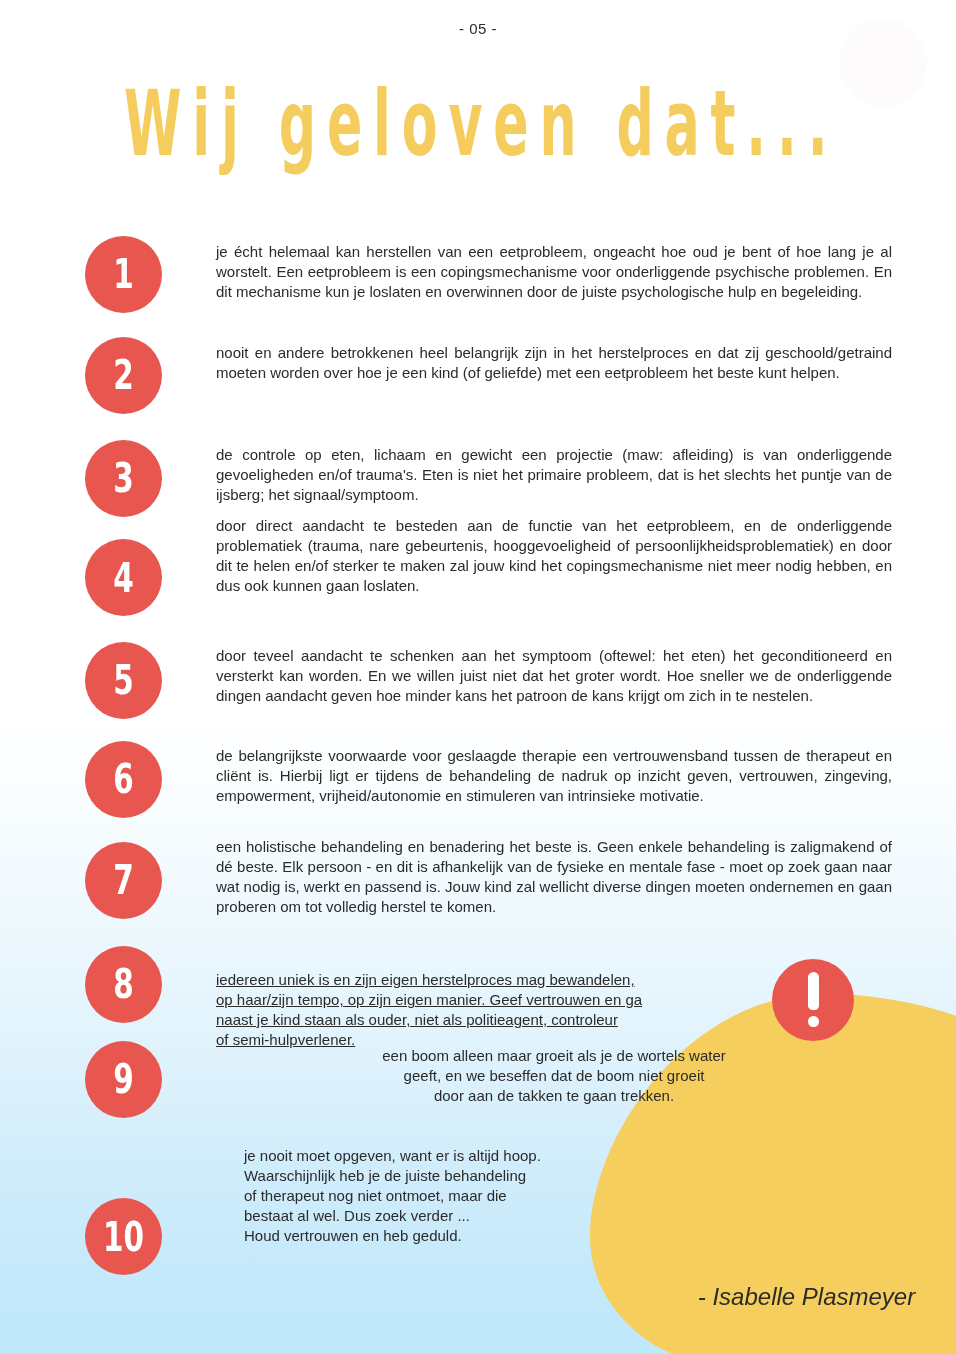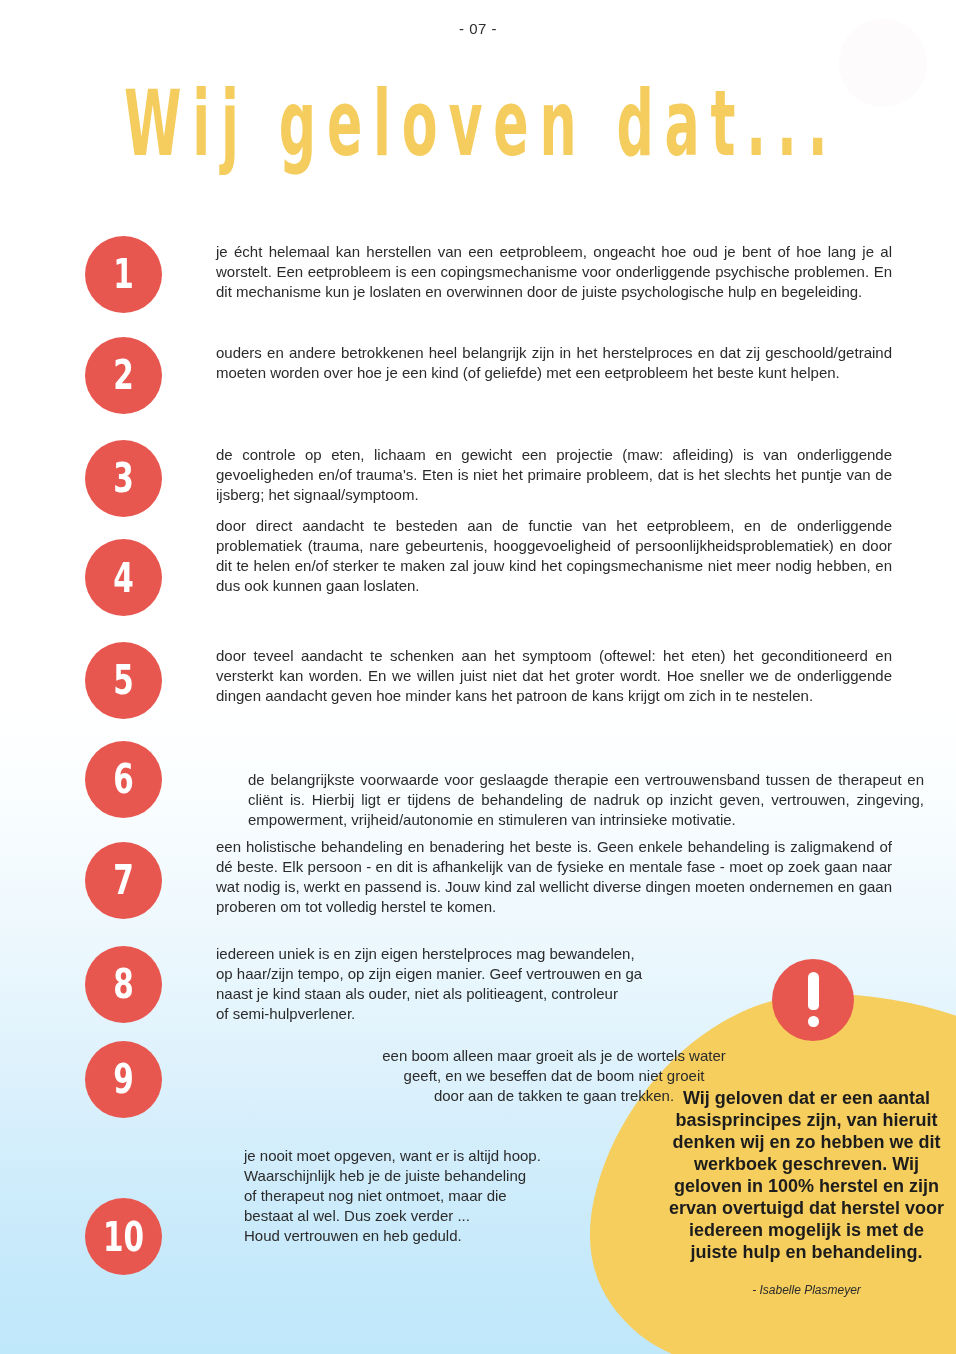--- a/index.html
+++ b/index.html
@@ -41,64 +41,63 @@
            pointer-events:none;}
   .excl{position:absolute;left:772px;top:959px;width:82px;height:82px;
         border-radius:50%;background:#e8574f;}
   .excl .stem{position:absolute;left:35.5px;top:13px;width:11.5px;height:38px;
         background:#fff;border-radius:6px 6px 5px 5px;}
   .excl .dot{position:absolute;left:36px;top:57px;width:10.5px;height:10.5px;
         border-radius:50%;background:#fff;}
   .quote{position:absolute;left:666px;top:1087px;width:281px;text-align:center;
          font-size:18px;line-height:22px;font-weight:bold;color:#1c1c1c;}
   .author{position:absolute;left:666px;top:1283px;width:281px;text-align:center;
-          font-size:12px;font-style:italic;color:#2b2b2b;}
+          font-size:24px;font-style:italic;color:#2b2b2b;}
 </style>
 </head>
 <body>
 
 <div class="page">
 
   <svg class="blobsvg" viewBox="0 0 956 1354" xmlns="http://www.w3.org/2000/svg">
     <path d="M815 994 C 720 998 640 1075 606 1160
              C 578 1232 585 1290 640 1335
              C 680 1368 760 1380 830 1380
              L 1010 1380 L 1010 1040
              C 960 1010 880 992 815 994 Z" fill="#f6ce5d"></path>
   </svg>
 
-  <div class="pageno">- 07 -</div>
+  <div class="pageno">- 05 -</div>
 
   <svg class="logo" viewBox="0 0 88 88" xmlns="http://www.w3.org/2000/svg">
     <circle cx="44" cy="44" r="44" fill="#fdfbfb"></circle>
   </svg>
 
   <div class="title-wrap">
     <div class="title">Wij geloven dat...</div>
   </div>
 
   <div class="excl">
     <div class="stem"></div>
     <div class="dot"></div>
   </div>
 
-  <div class="quote">Wij geloven dat er een aantal basisprincipes zijn, van hieruit denken wij en zo hebben we dit werkboek geschreven. Wij geloven in 100% herstel en zijn ervan overtuigd dat herstel voor iedereen mogelijk is met de juiste hulp en behandeling.</div>
   <div class="author">- Isabelle Plasmeyer</div>
 
 <div class="item">
       <div class="circle" style="top: 235.5px;">
         <span>1</span>
       </div>
       <div class="body" style="top: 242px;">je écht helemaal kan herstellen van een eetprobleem, ongeacht hoe oud je bent of hoe lang je al worstelt. Een eetprobleem is een copingsmechanisme voor onderliggende psychische problemen. En dit mechanisme kun je loslaten en overwinnen door de juiste psychologische hulp en begeleiding.</div>
     </div>
     <div class="item">
       <div class="circle" style="top: 336.5px;">
         <span>2</span>
       </div>
-      <div class="body" style="top: 343px;">ouders en andere betrokkenen heel belangrijk zijn in het herstelproces en dat zij geschoold/getraind moeten worden over hoe je een kind (of geliefde) met een eetprobleem het beste kunt helpen.</div>
+      <div class="body" style="top: 343px;">nooit en andere betrokkenen heel belangrijk zijn in het herstelproces en dat zij geschoold/getraind moeten worden over hoe je een kind (of geliefde) met een eetprobleem het beste kunt helpen.</div>
     </div>
     <div class="item">
       <div class="circle" style="top: 439.5px;">
         <span>3</span>
       </div>
       <div class="body" style="top: 445px;">de controle op eten, lichaam en gewicht een projectie (maw: afleiding) is van onderliggende gevoeligheden en/of trauma's. Eten is niet het primaire probleem, dat is het slechts het puntje van de ijsberg; het signaal/symptoom.</div>
     </div>
     <div class="item">
       <div class="circle" style="top: 539px;">
         <span>4</span>
@@ -108,33 +107,33 @@
     <div class="item">
       <div class="circle" style="top: 641.5px;">
         <span>5</span>
       </div>
       <div class="body" style="top: 646px;">door teveel aandacht te schenken aan het symptoom (oftewel: het eten) het geconditioneerd en versterkt kan worden. En we willen juist niet dat het groter wordt. Hoe sneller we de onderliggende dingen aandacht geven hoe minder kans het patroon de kans krijgt om zich in te nestelen.</div>
     </div>
     <div class="item">
       <div class="circle" style="top: 740.5px;">
         <span>6</span>
       </div>
-      <div class="body" style="top: 770px; margin-left: 32px;">de belangrijkste voorwaarde voor geslaagde therapie een vertrouwensband tussen de therapeut en cliënt is. Hierbij ligt er tijdens de behandeling de nadruk op inzicht geven, vertrouwen, zingeving, empowerment, vrijheid/autonomie en stimuleren van intrinsieke motivatie.</div>
+      <div class="body" style="top: 746px;">de belangrijkste voorwaarde voor geslaagde therapie een vertrouwensband tussen de therapeut en cliënt is. Hierbij ligt er tijdens de behandeling de nadruk op inzicht geven, vertrouwen, zingeving, empowerment, vrijheid/autonomie en stimuleren van intrinsieke motivatie.</div>
     </div>
     <div class="item">
       <div class="circle" style="top: 841.5px;">
         <span>7</span>
       </div>
       <div class="body" style="top: 837px;">een holistische behandeling en benadering het beste is. Geen enkele behandeling is zaligmakend of dé beste. Elk persoon - en dit is afhankelijk van de fysieke en mentale fase - moet op zoek gaan naar wat nodig is, werkt en passend is. Jouw kind zal wellicht diverse dingen moeten ondernemen en gaan proberen om tot volledig herstel te komen.</div>
     </div>
     <div class="item">
       <div class="circle" style="top: 945.5px;">
         <span>8</span>
       </div>
-      <div class="body plain" style="top: 944px;">iedereen uniek is en zijn eigen herstelproces mag bewandelen,
+      <div class="body plain" style="top: 970px; text-decoration: underline;">iedereen uniek is en zijn eigen herstelproces mag bewandelen,
 op haar/zijn tempo, op zijn eigen manier. Geef vertrouwen en ga
 naast je kind staan als ouder, niet als politieagent, controleur
 of semi-hulpverlener.</div>
     </div>
     <div class="item">
       <div class="circle" style="top: 1040.5px;">
         <span>9</span>
       </div>
       <div class="body plain" style="top: 1046px; text-align: center;">een boom alleen maar groeit als je de wortels water
 geeft, en we beseffen dat de boom niet groeit

